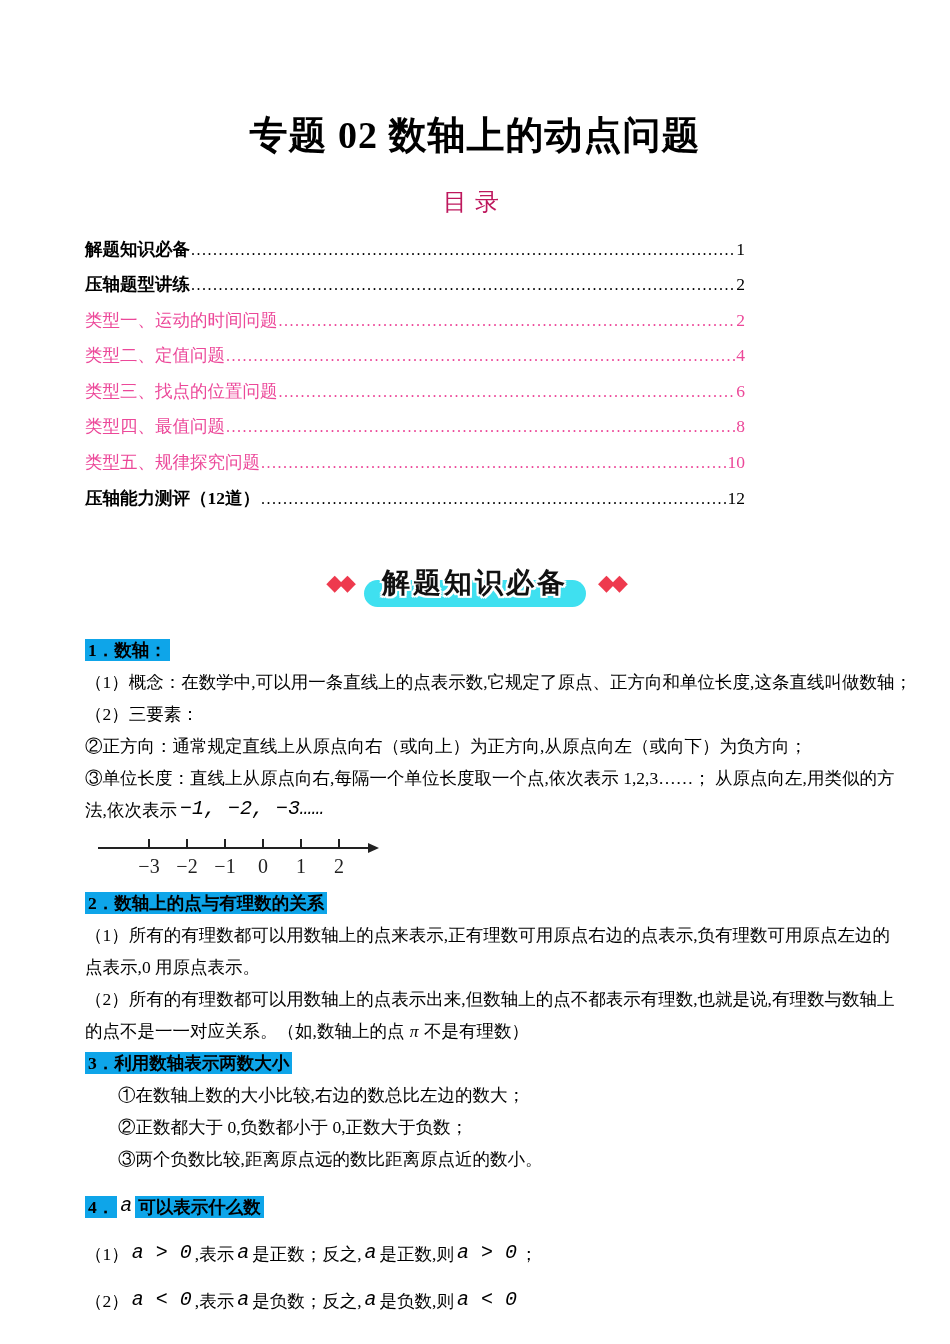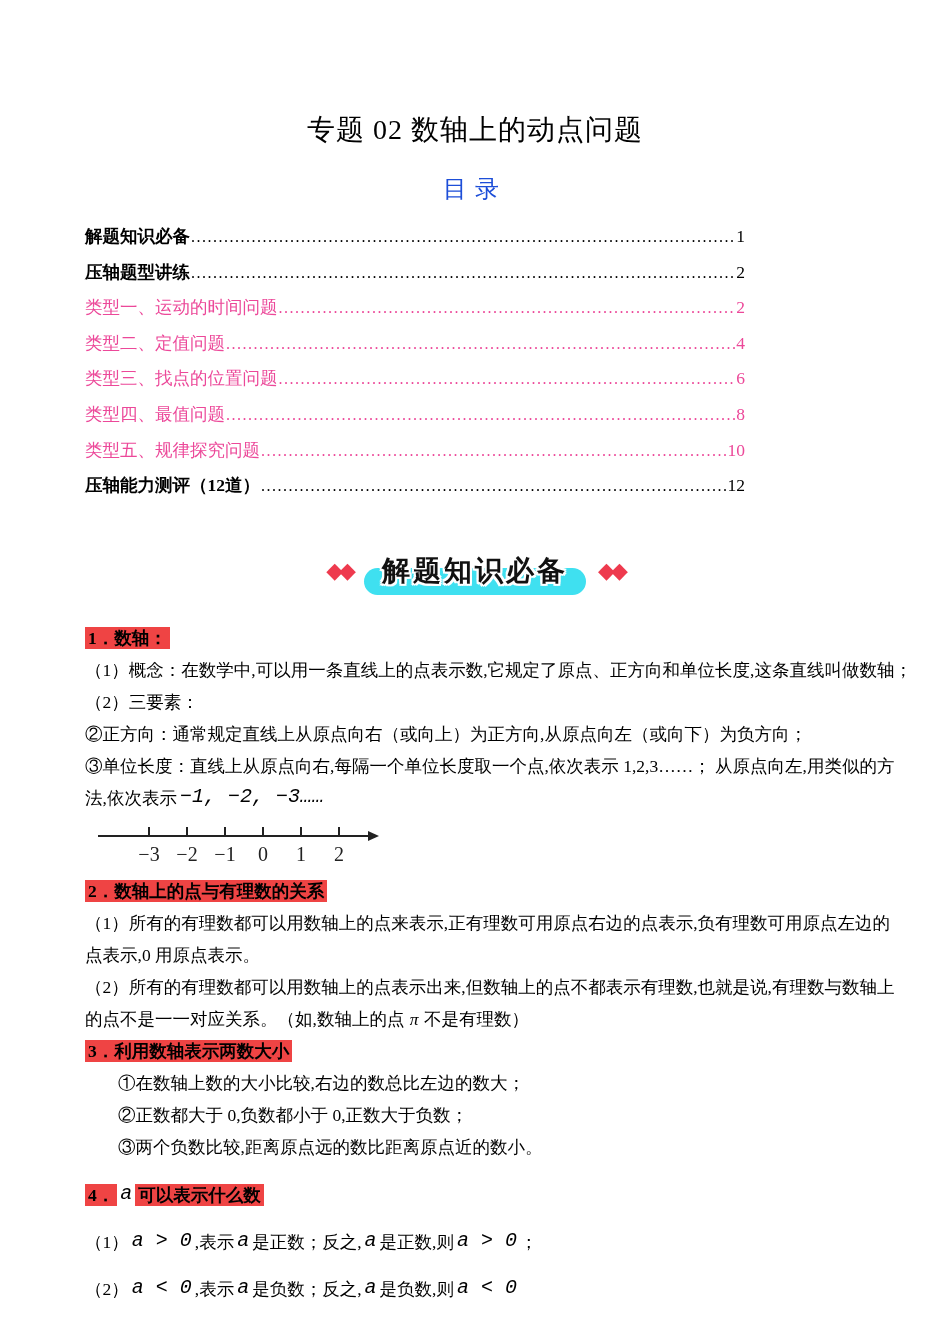--- a/index.html
+++ b/index.html
@@ -4,25 +4,25 @@
 <style>
   html,body{margin:0;padding:0;background:#fff;}
   .page{
     width:950px;height:1344px;box-sizing:border-box;
     padding:112px 85px 0 85px;position:relative;
     font-family:"Liberation Serif","DejaVu Serif",serif;color:#000;
     overflow:hidden;
   }
   
   .doc-title{
-    margin:0;text-align:center;font-size:28px;font-weight:normal;
+    margin:0;text-align:center;font-size:38px;font-weight:bold;
     letter-spacing:1px;line-height:1.25;
   }
   .toc-title{
-    text-align:center;color:#1d4ed8;font-size:24px;letter-spacing:8px;
+    text-align:center;color:#be185d;font-size:24px;letter-spacing:8px;
     margin:26px 0 14px 0;
   }
   
   .toc{padding-right:120px;}
   .toc-row{display:flex;align-items:baseline;font-size:17.5px;line-height:34.6px;cursor:pointer;}
   .toc-row.bold .toc-label{font-weight:bold;}
   .toc-row.blue{color:#ec4899;}
   .toc-label{white-space:nowrap;}
   .toc-leader{flex:1;overflow:hidden;white-space:nowrap;margin:0 1px;}
   .toc-leader::after{
@@ -44,21 +44,21 @@
     text-shadow:-2px -2px 0 #fff,2px -2px 0 #fff,-2px 2px 0 #fff,2px 2px 0 #fff,
                  0 -2px 0 #fff,0 2px 0 #fff,-2px 0 0 #fff,2px 0 0 #fff;
   }
   .banner-text::before{
     content:"";position:absolute;z-index:-1;left:0;right:0;top:18px;height:27px;
     background:#3fe0f0;border-radius:15px;
   }
   
   .kb{font-size:17.5px;line-height:32px;}
   .kb .line{white-space:nowrap;}
-  .hl{background:#ef4444;font-weight:bold;padding:1px 3px;}
+  .hl{background:#0ea5e9;font-weight:bold;padding:1px 3px;}
   .m{
     font-family:Liberation Mono, monospace;font-style:italic;
     font-size:20px;position:relative;top:-2px;padding:0 3px;white-space:nowrap;
   }
   .mi{font-family:"Liberation Serif",serif;font-style:italic;padding:0 1px;}
   .indent{padding-left:33px;}
   .sp1{margin-top:16px;}
   .sp2{margin-top:14px;}
   
   .numberline{position:relative;height:50px;margin:6px 0 4px 13px;width:320px;}

